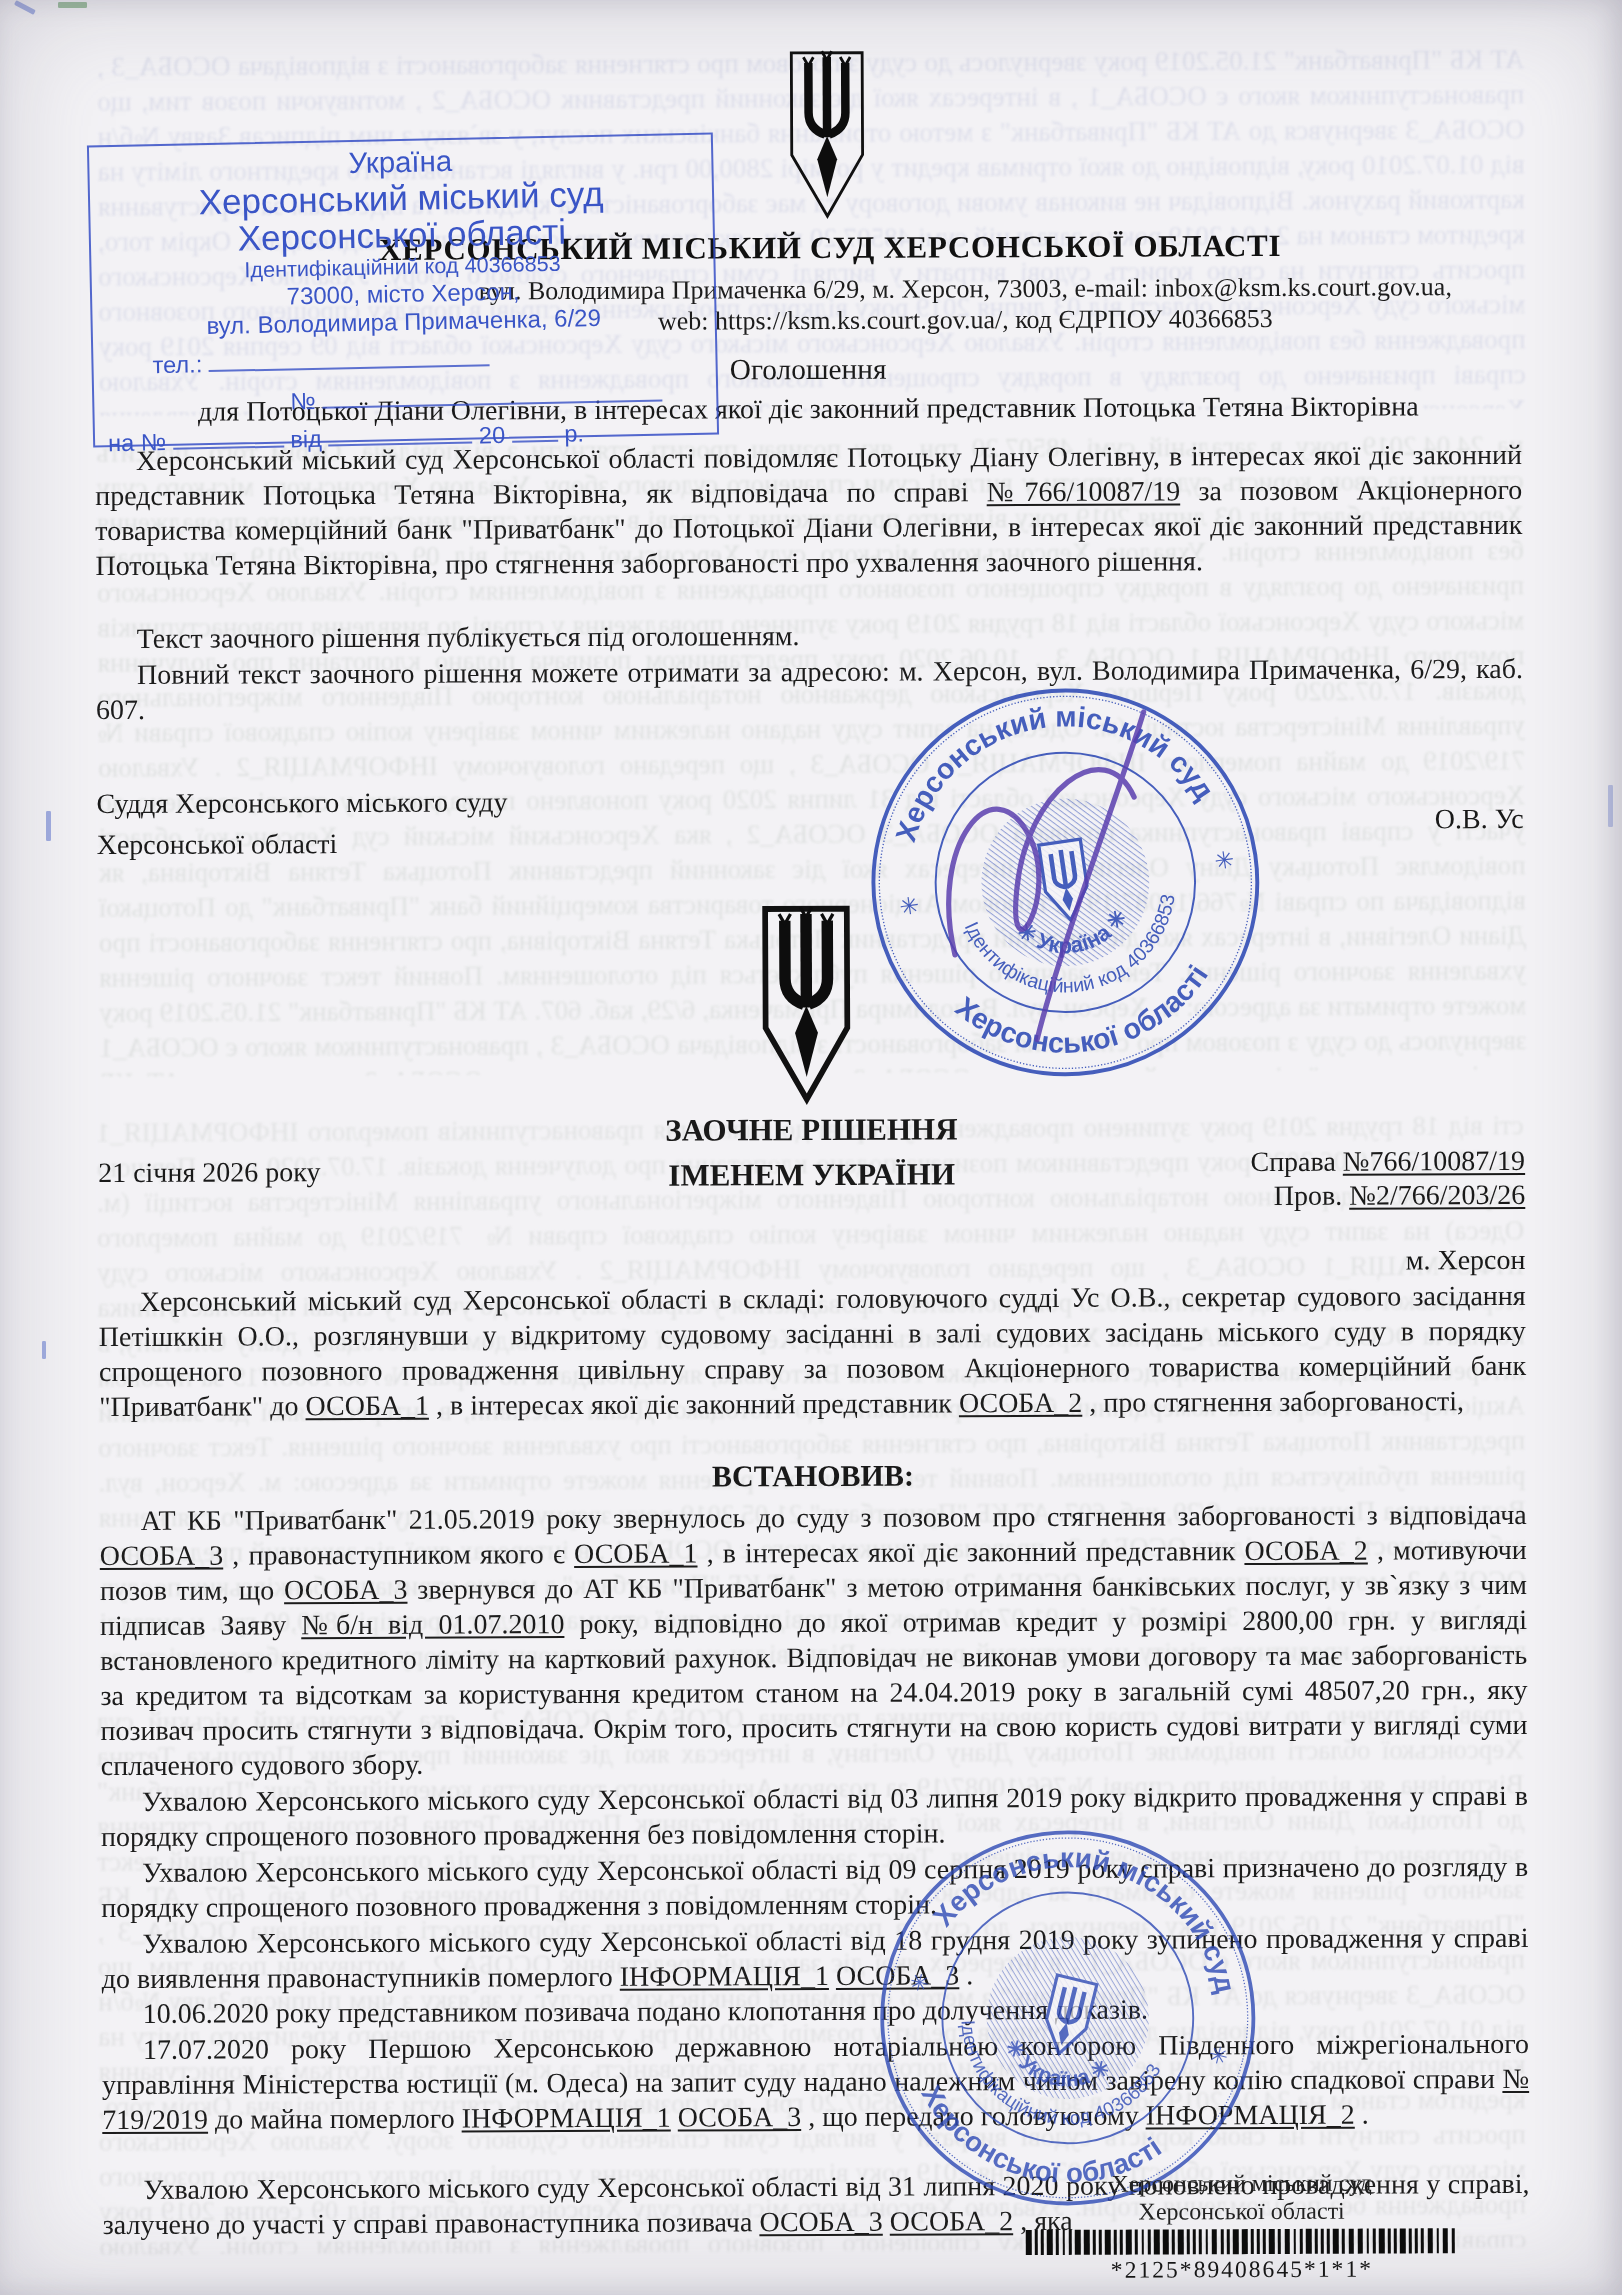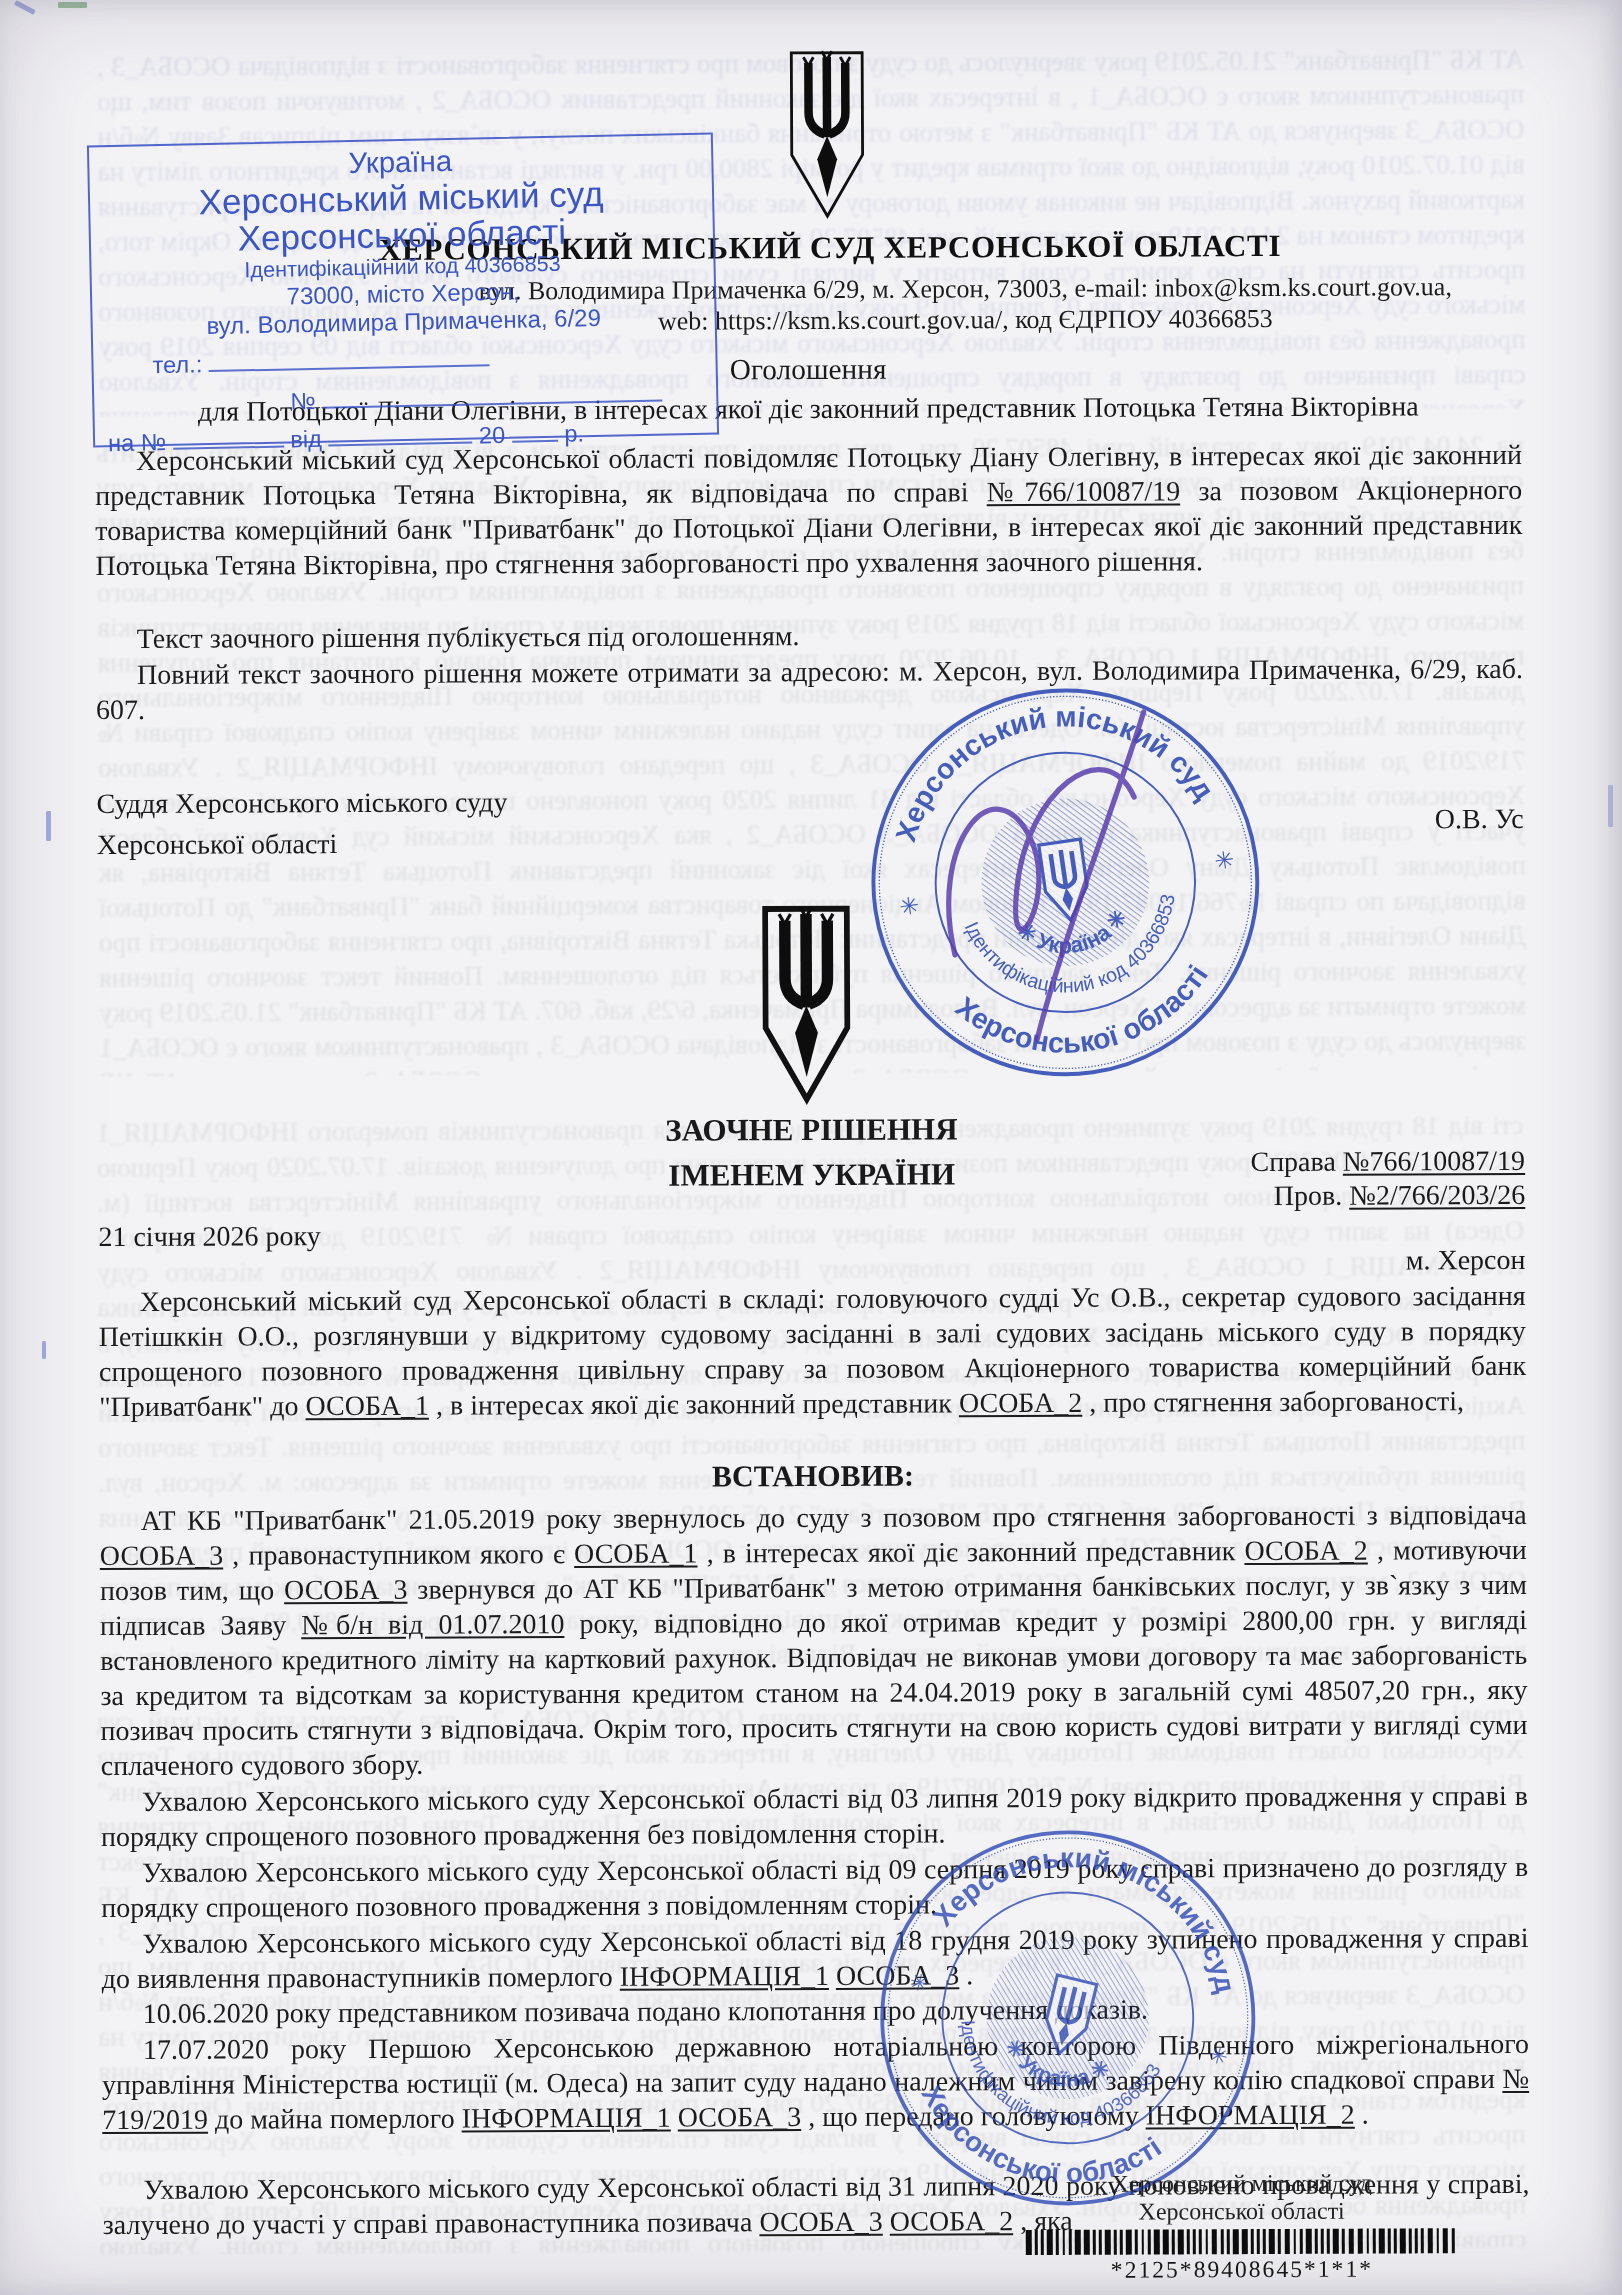--- a/index.html
+++ b/index.html
@@ -140,21 +140,21 @@
             <path d="M79 14 L86 26 L93 14"></path>
             <path d="M53 6 L60 18 L67 6"></path>
     </g>
     <path d="M60 122 L46 154 L60 206 L74 154 Z" fill="#0d0d0d"></path>
   </svg></div>
 
     <div class="abs ctr ser b" style="top:1112px;font-size:31px;">ЗАОЧНЕ РІШЕННЯ</div>
     <div class="abs ctr ser b" style="top:1157px;font-size:31px;">ІМЕНЕМ УКРАЇНИ</div>
     <div class="abs rt ser legal" style="top:1148px;font-size:28px;">Справа <u>№766/10087/19</u></div>
     <div class="abs rt ser legal" style="top:1182px;font-size:28px;">Пров. <u>№2/766/203/26</u></div>
-    <div class="abs ser" style="left:98px;top:1218px;font-size:28px;">21 січня 2026 року</div>
+    <div class="abs ser" style="left:98px;top:1154px;font-size:28px;">21 січня 2026 року</div>
     <div class="abs rt ser" style="top:1247px;font-size:28px;">м. Херсон</div>
 
     <div class="abs jt legal" style="top:1281px;">Херсонський міський суд Херсонської області в складі: головуючого судді Ус О.В., секретар судового засідання Петішккін О.О., розглянувши у відкритому судовому засіданні в залі судових засідань міського суду в порядку спрощеного позовного провадження цивільну справу за позовом Акціонерного товариства комерційний банк "Приватбанк" до <u>ОСОБА_1</u> , в інтересах якої діє законний представник <u>ОСОБА_2</u> , про стягнення заборгованості,</div>
     <div class="abs ctr ser b" style="top:1459px;font-size:30px;">ВСТАНОВИВ:</div>
     <div class="abs jt legal" style="top:1500px;">АТ КБ "Приватбанк" 21.05.2019 року звернулось до суду з позовом про стягнення заборгованості з відповідача <u>ОСОБА_3</u> , правонаступником якого є <u>ОСОБА_1</u> , в інтересах якої діє законний представник <u>ОСОБА_2</u> , мотивуючи позов тим, що <u>ОСОБА_3</u> звернувся до АТ КБ "Приватбанк" з метою отримання банківських послуг, у зв`язку з чим підписав Заяву <u>№б/н від 01.07.2010</u> року, відповідно до якої отримав кредит у розмірі 2800,00 грн. у вигляді встановленого кредитного ліміту на картковий рахунок. Відповідач не виконав умови договору та має заборгованість за кредитом та відсоткам за користування кредитом станом на 24.04.2019 року в загальній сумі 48507,20 грн., яку позивач просить стягнути з відповідача. Окрім того, просить стягнути на свою користь судові витрати у вигляді суми сплаченого судового збору.</div>
     <div class="abs jt legal" style="top:1781px;">Ухвалою Херсонського міського суду Херсонської області від 03 липня 2019 року відкрито провадження у справі в порядку спрощеного позовного провадження без повідомлення сторін.</div>
     <div class="abs jt legal" style="top:1852px;">Ухвалою Херсонського міського суду Херсонської області від 09 серпня 2019 року справі призначено до розгляду в порядку спрощеного позовного провадження з повідомленням сторін.</div>
     <div class="abs jt legal" style="top:1923px;">Ухвалою Херсонського міського суду Херсонської області від 18 грудня 2019 року зупинено провадження у справі до виявлення правонаступників померлого <u>ІНФОРМАЦІЯ_1</u> <u>ОСОБА_3</u> .</div>
     <div class="abs jt legal" style="top:1993px;">10.06.2020 року представником позивача подано клопотання про долучення доказів.</div>
     <div class="abs jt legal" style="top:2029px;">17.07.2020 року Першою Херсонською державною нотаріальною конторою Південного міжрегіонального управління Міністерства юстиції (м. Одеса) на запит суду надано належним чином завірену копію спадкової справи <u>№ 719/2019</u> до майна померлого <u>ІНФОРМАЦІЯ_1</u> <u>ОСОБА_3</u> , що передано головуючому <u>ІНФОРМАЦІЯ_2</u> .</div>

